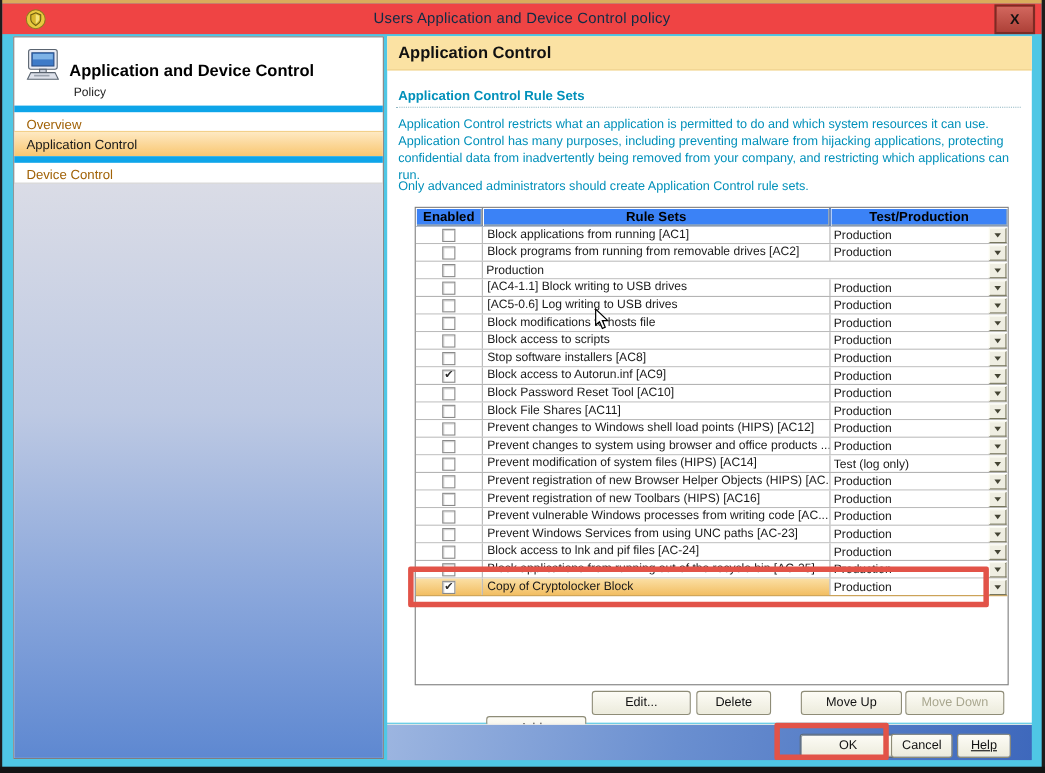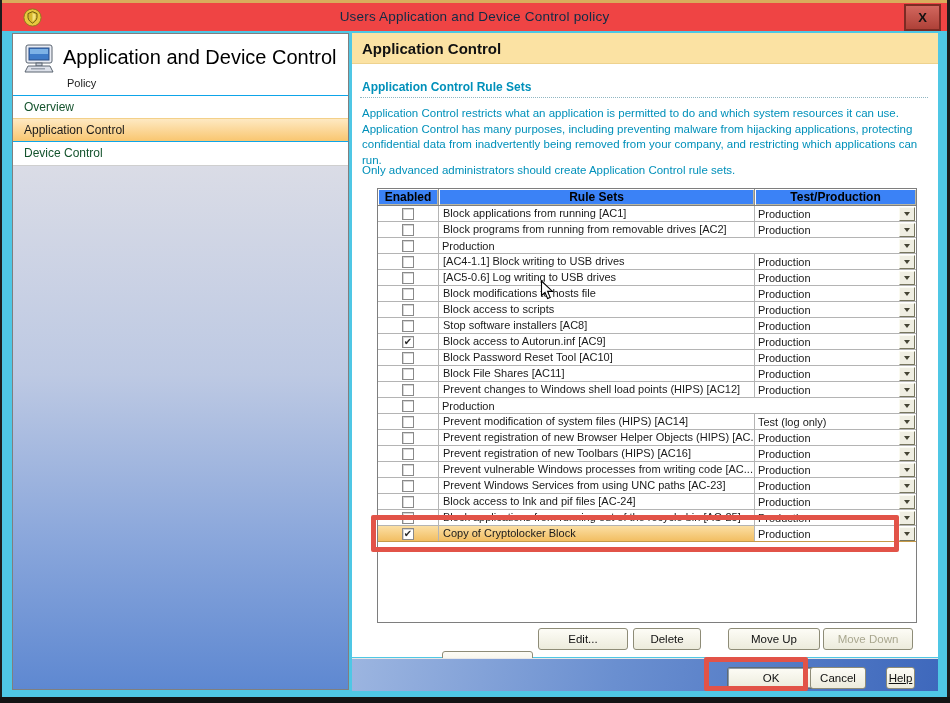--- a/index.html
+++ b/index.html
@@ -28,25 +28,25 @@
     cursor:default;
   }
 
   
   .sidebar {
     position:absolute; left:12px; top:33px; width:337px; height:657px;
     background:#fff; border:1px solid #7f7f7f; display:flex; flex-direction:column;
   }
   .sb-head { padding:10px 8px 2px 10px; }
   .sb-head-row { display:flex; align-items:flex-start; }
-  .sb-title { font-size:20px; font-weight:normal; color:#000; margin-left:6px; margin-top:2px;}
+  .sb-title { font-size:15px; font-weight:bold; color:#000; margin-left:6px; margin-top:12px;}
   .sb-sub { font-size:11px; color:#1c1c1c; margin-left:44px; margin-top:-3px; padding-bottom:4px;}
   .nav-item {
     height:23px; line-height:23px; padding-left:11px; font-size:12px;
-    color:#14532d; border-top:1px solid #0ea5e9; cursor:default;
+    color:#a16207; border-top:6px solid #0ea5e9; cursor:default;
   }
   .nav-item.selected {
     background:linear-gradient(#FEE9C2, #F9C670); color:#1a1a1a;
     border-top:1px solid #f3d089;
   }
   .sb-fill { flex:1; margin-top:1px; border-top:1px solid #cfcfcf;
     background:linear-gradient(#DADCE6 0%, #BDC9E3 40%, #89A6DB 72%, #5E88D1 100%); }
 
   
   .panel { position:absolute; left:352px; top:33px; width:586px; height:624px; background:#fff; }
@@ -98,21 +98,21 @@
   .btn-del { left:281px; top:595px; width:68px; }
   .btn-up { left:376px; top:595px; width:92px; }
   .btn-down { left:471px; top:595px; width:90px; }
 
   
   .footer { position:absolute; left:352px; top:658px; width:586px; height:33px;
             background:linear-gradient(100deg, #9CB5E0 0%, #6A8FD0 45%, #3E68BC 100%);
             border-top:1px solid #e8e8e8; }
   .btn-ok { left:375px; top:8px; width:88px; border:1px solid #5d6a76; box-shadow:0 0 0 1px #8e9aa6 inset; }
   .btn-cancel { left:458px; top:8px; width:56px; }
-  .btn-help { left:534px; top:8px; width:29px;text-decoration:underline; }
+  .btn-help { left:518px; top:8px; width:49px;text-decoration:underline; }
 
   
   .ann { position:absolute; border:5px solid #E25348; border-radius:2px; z-index:40; pointer-events:none; }
   .ann-row { left:371px; top:515px; width:528px; height:37px; }
   .ann-ok { left:704px; top:657px; width:104px; height:34px; }
 
   .cursor { position:absolute; left:540px; top:280px; z-index:60; pointer-events:none; }
 </style>
 </head>
 <body>
@@ -311,20 +311,21 @@
               <span class="mode-text">Production</span>
               <span class="dd">
                 <span class="dd-arrow"></span>
               </span>
             </div>
           </div>
           <div class="trow">
             <div class="c-en">
               <span class="cb"></span>
             </div>
+            <div class="c-name">Prevent changes to system using browser and office products ...</div>
             <div class="c-mode">
               <span class="mode-text">Production</span>
               <span class="dd">
                 <span class="dd-arrow"></span>
               </span>
             </div>
           </div>
           <div class="trow">
             <div class="c-en">
               <span class="cb"></span>

